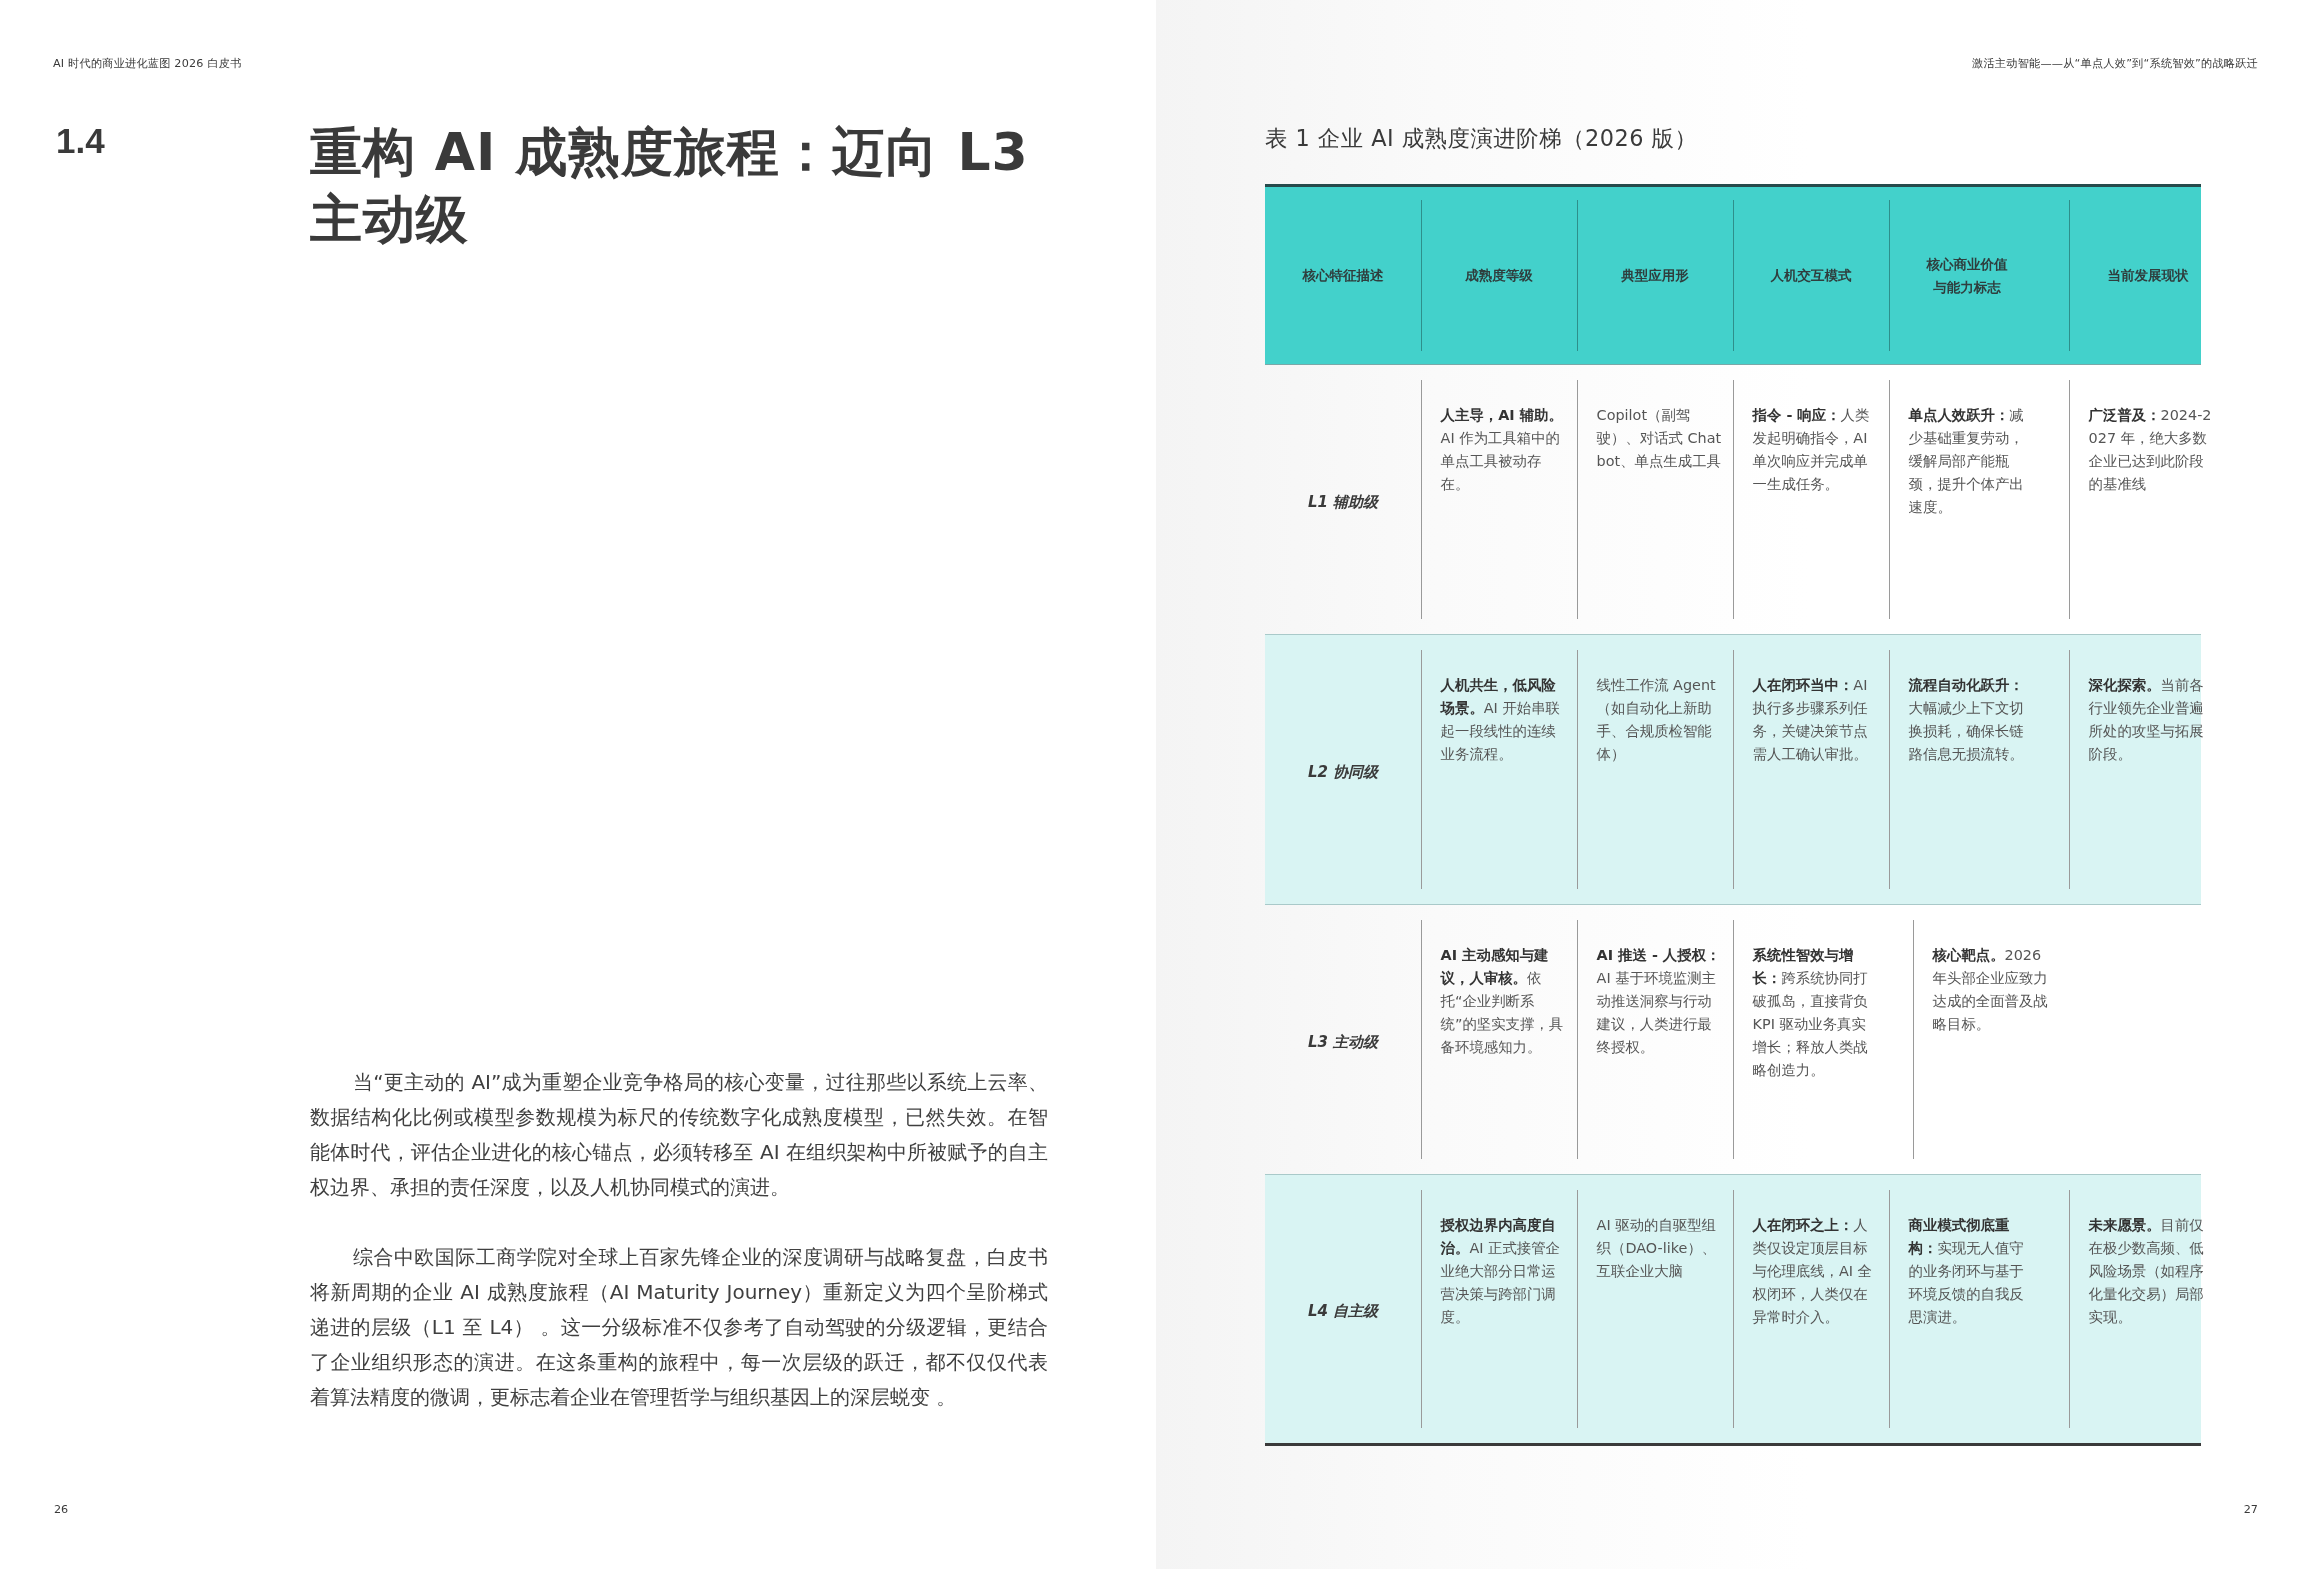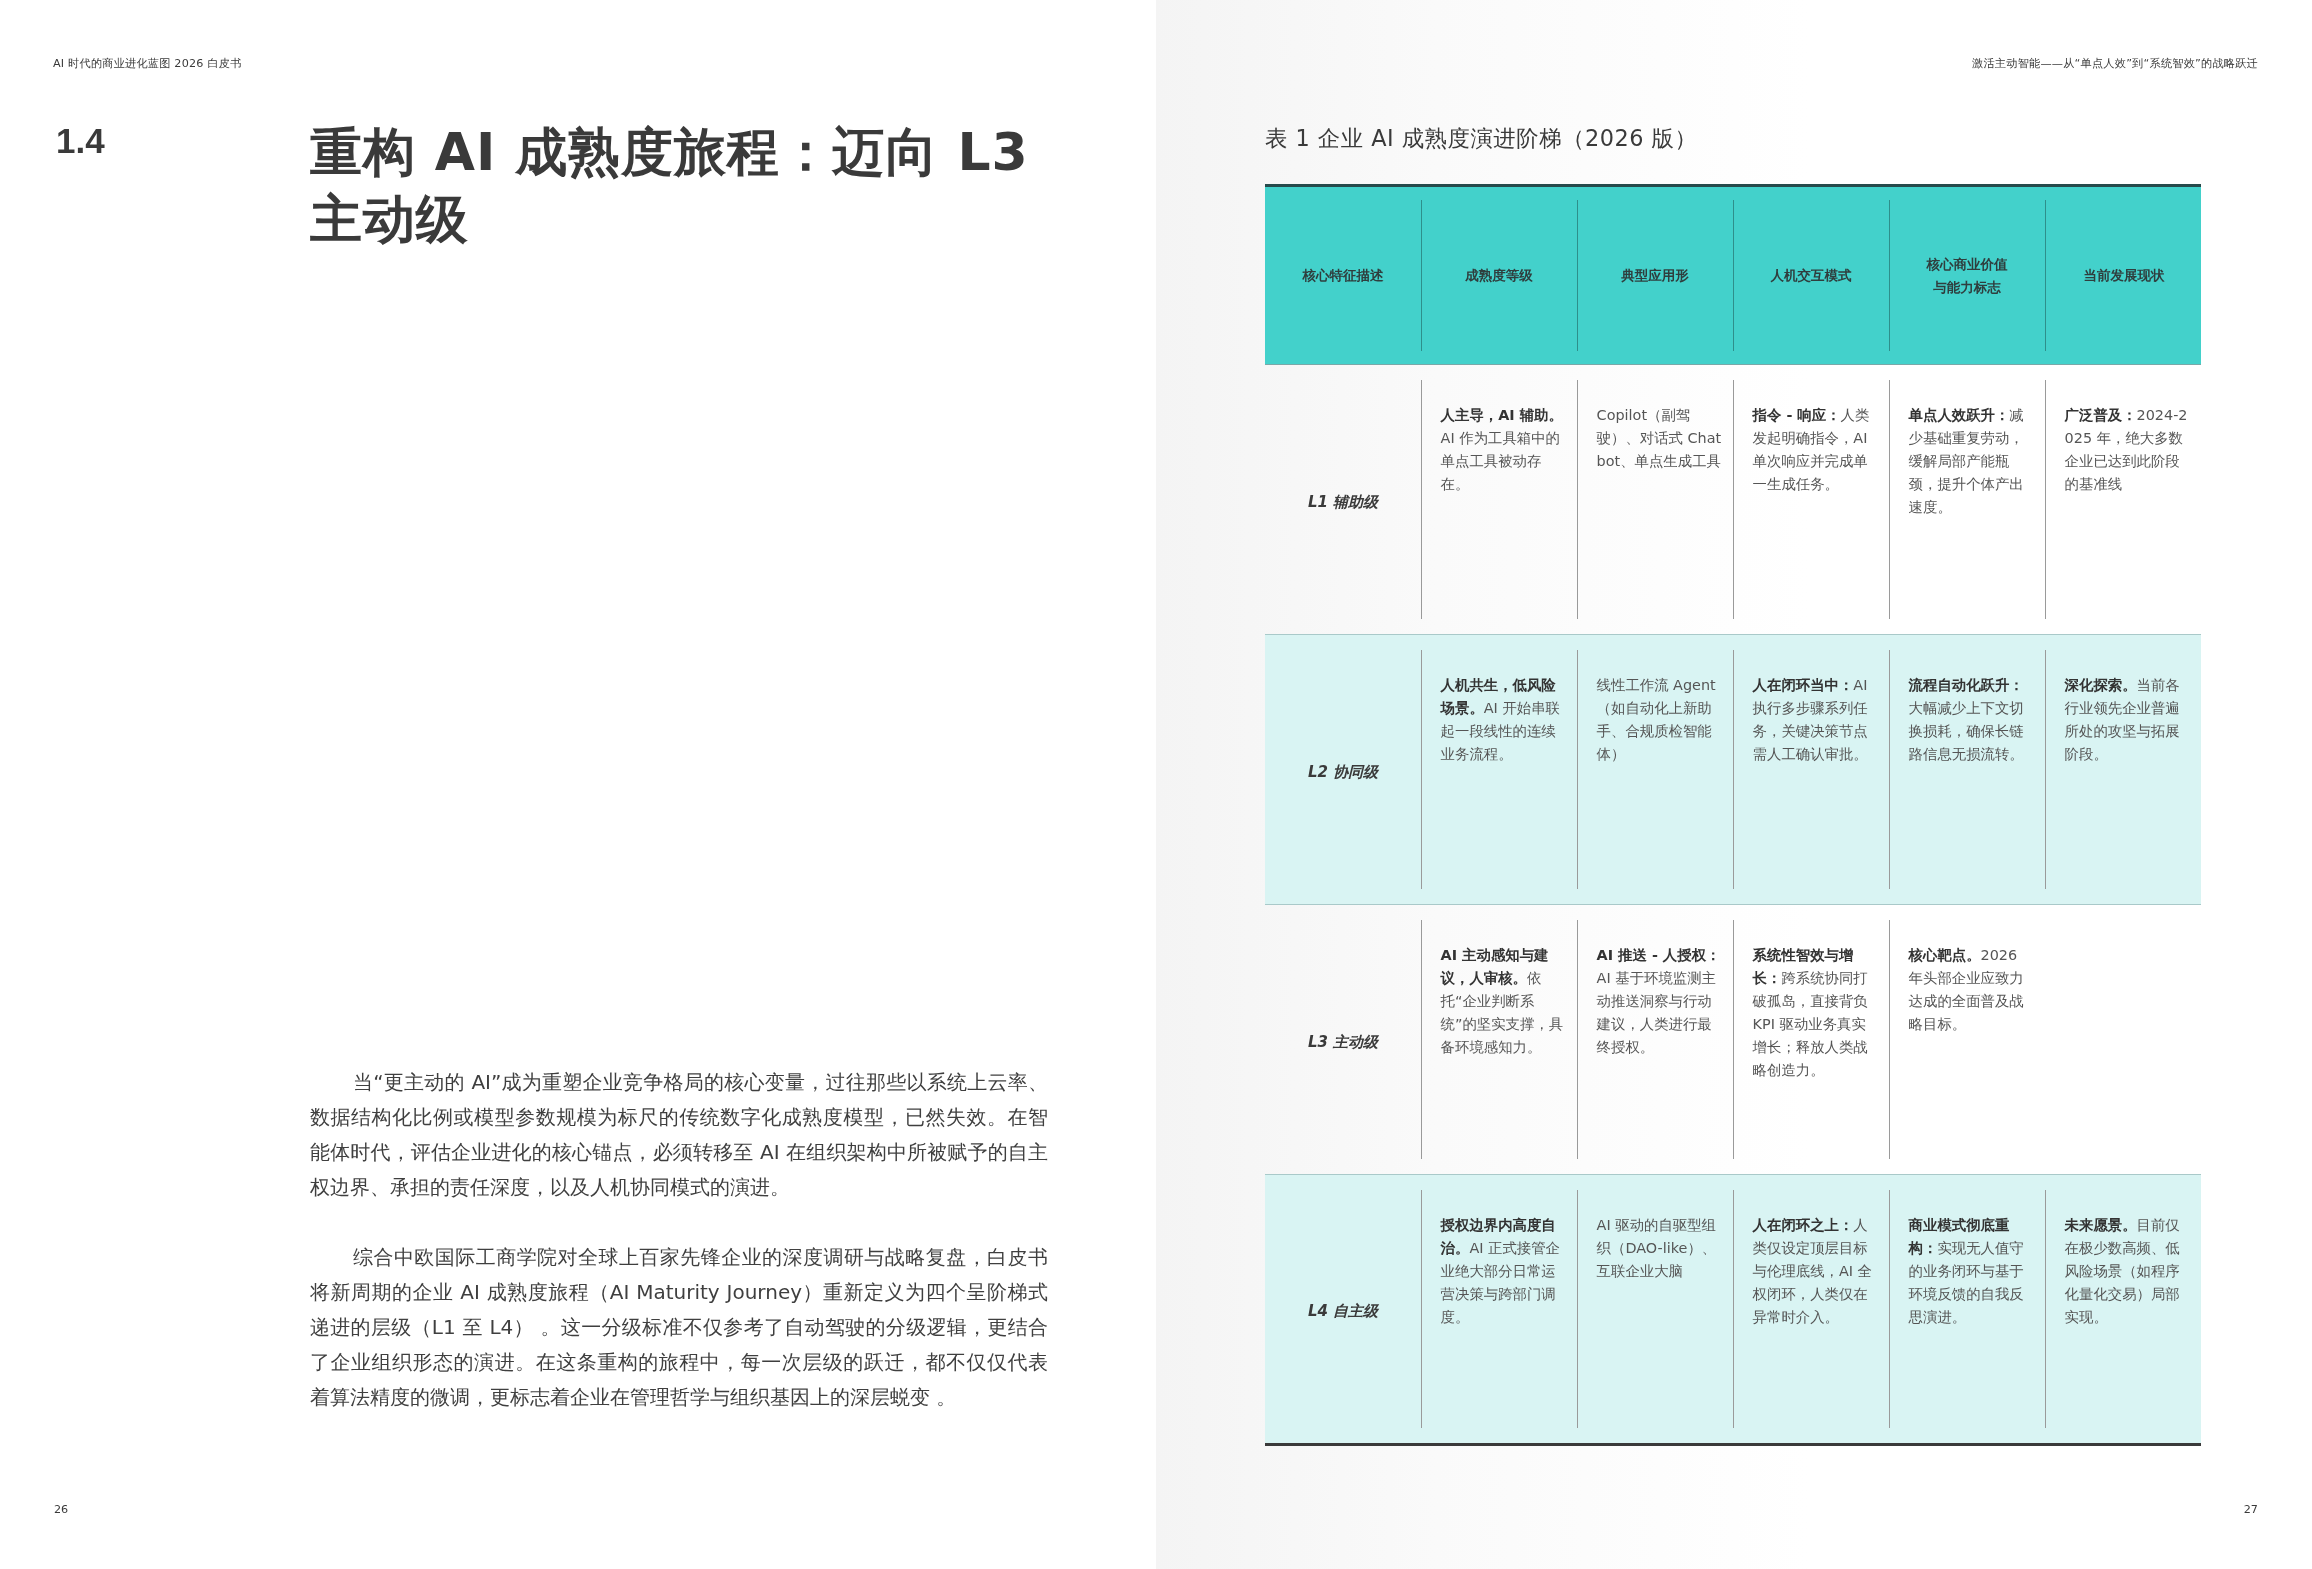--- a/index.html
+++ b/index.html
@@ -30,21 +30,21 @@
 
   .maturity-table { position: absolute; left: 109px; top: 184px; width: 936px; border-top: 3.7px solid #264a4b; border-bottom: 3.7px solid #3a3a3a; }
   .trow { display: flex; position: relative; }
   .trow.header { height: 178px; background: #43d1cb; border-bottom: 1.9px solid #7aa8a8; }
   .trow.body { height: 270px; border-bottom: 1.9px solid #a9c9c9; }
   .trow.body:last-child { border-bottom: none; height: 268px; }
   .trow.white { background: transparent; }
   .trow.tint { background: #d9f4f3; }
 
   .cell { position: relative; flex: 0 0 auto; }
-  .c0 { width: 156px; } .c1 { width: 156px; } .c2 { width: 156px; } .c3 { width: 156px; } .c4 { width: 156px; } .c5 { width: 158px; }
+  .c0 { width: 156px; } .c1 { width: 156px; } .c2 { width: 156px; } .c3 { width: 156px; } .c4 { width: 156px; } .c5 { width: 158px; margin-left: 24px; }
   .cell + .cell::before { content: ""; position: absolute; left: 0; top: 15px; bottom: 15px; width: 1.4px; background: #9a9a9a; }
   .trow.header .cell + .cell::before { background: #2e8f8b; top: 13px; bottom: 13px; width: 0.9px; }
 
   .hcell { display: flex; align-items: center; justify-content: center; text-align: center; font-weight: bold; font-size: 13.5px; line-height: 23px; color: #2f3e3e; height: 100%; padding: 0 7.5px; }
   .level-cell { display: flex; align-items: center; justify-content: center; font-weight: bold; font-size: 15px; color: #3a3a3a; height: 100%; padding-top: 5.6px; font-style: italic; }
   .tcell { padding: 39px 11.2px 0 19.6px; font-size: 14.4px; line-height: 23px; color: #555555; word-break: break-all; }
   .tcell b { color: #333333; font-weight: bold; }
 </style>
 </head>
 <body>
@@ -99,21 +99,21 @@
       <div class="cell c2">
           <div class="tcell">Copilot（副驾驶）、对话式 Chatbot、单点生成工具</div>
         </div>
       <div class="cell c3">
           <div class="tcell"><b>指令 - 响应：</b><span>人类发起明确指令，AI 单次响应并完成单一生成任务。</span></div>
         </div>
       <div class="cell c4">
           <div class="tcell"><b>单点人效跃升：</b><span>减少基础重复劳动，缓解局部产能瓶颈，提升个体产出速度。</span></div>
         </div>
       <div class="cell c5">
-          <div class="tcell"><b>广泛普及：</b><span>2024-2025 年，绝大多数企业已达到此阶段的基准线</span></div>
+          <div class="tcell"><b>广泛普及：</b><span>2024-2027 年，绝大多数企业已达到此阶段的基准线</span></div>
         </div>
     </div>
 
     <div class="trow body tint">
       <div class="cell c0">
           <div class="level-cell">L2 协同级</div>
         </div>
       <div class="cell c1">
           <div class="tcell"><b>人机共生，低风险场景。</b><span>AI 开始串联起一段线性的连续业务流程。</span></div>
         </div>

